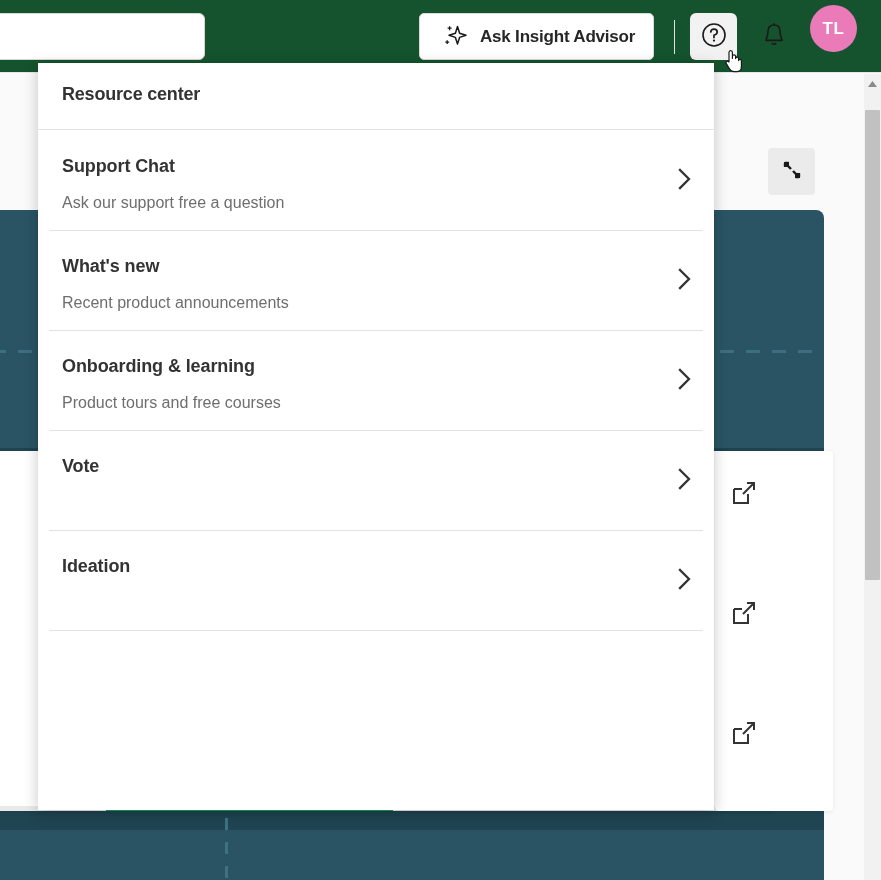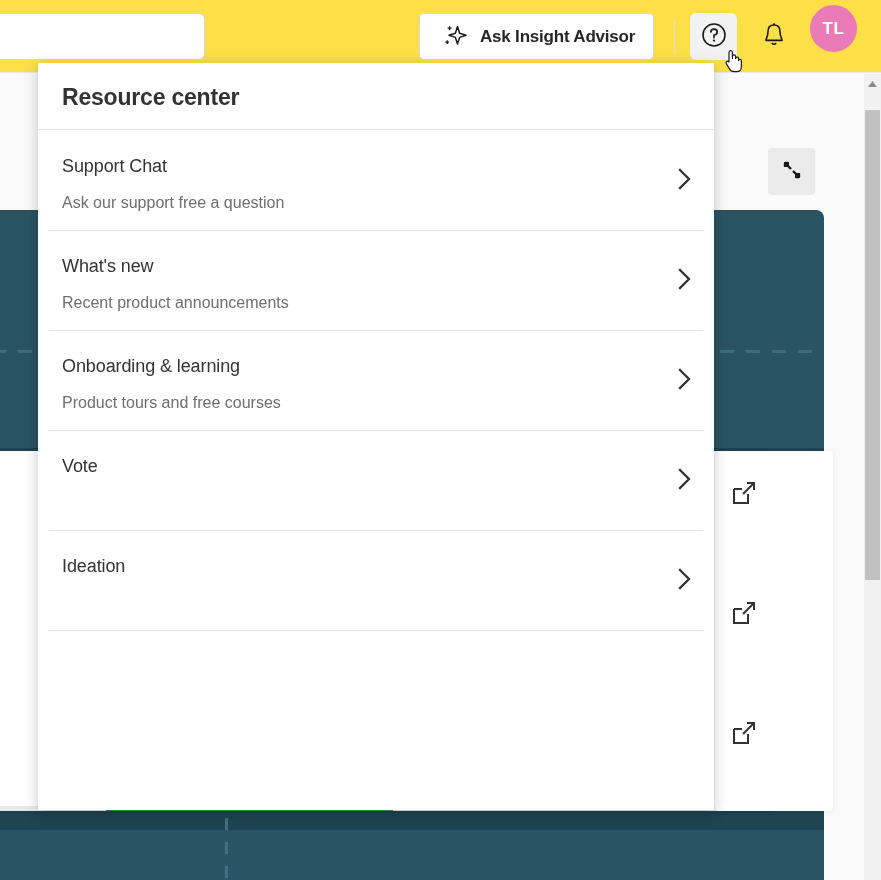--- a/index.html
+++ b/index.html
@@ -19,21 +19,21 @@
     background: #fafafa;
     overflow: hidden;
   }
 
   
   .topbar {
     position: absolute;
     top: 0; left: 0;
     width: 881px;
     height: 73px;
-    background: #fde047;
+    background: #14532d;
     border-bottom: 1px solid #e6e6e6;
     z-index: 30;
   }
 
   .search-box {
     position: absolute;
     left: -60px;
     top: 13px;
     width: 265px;
     height: 47px;
@@ -339,21 +339,21 @@
   }
   .panel-header {
     position: relative;
     height: 67px;
     border-bottom: 1px solid #e3e3e3;
   }
   .panel-title {
     position: absolute;
     left: 24px;
     top: 21px;
-    font-size: 23px;
+    font-size: 18px;
     font-weight: 700;
     color: #333333;
     letter-spacing: -0.2px;
   }
   .panel-list {
     position: relative;
   }
   .panel-item {
     position: relative;
     height: 100px;
@@ -367,21 +367,21 @@
     width: 654px;
     height: 1px;
     background: #e3e3e3;
   }
   .panel-item:first-child .divider { display: none; }
   .item-title {
     position: absolute;
     left: 24px;
     top: 26px;
     font-size: 18px;
-    font-weight: 400;
+    font-weight: 700;
     color: #333333;
     letter-spacing: -0.1px;
     text-align: right;
   }
   .item-sub {
     position: absolute;
     left: 24px;
     top: 64px;
     font-size: 16px;
     color: #6e6e6e;

